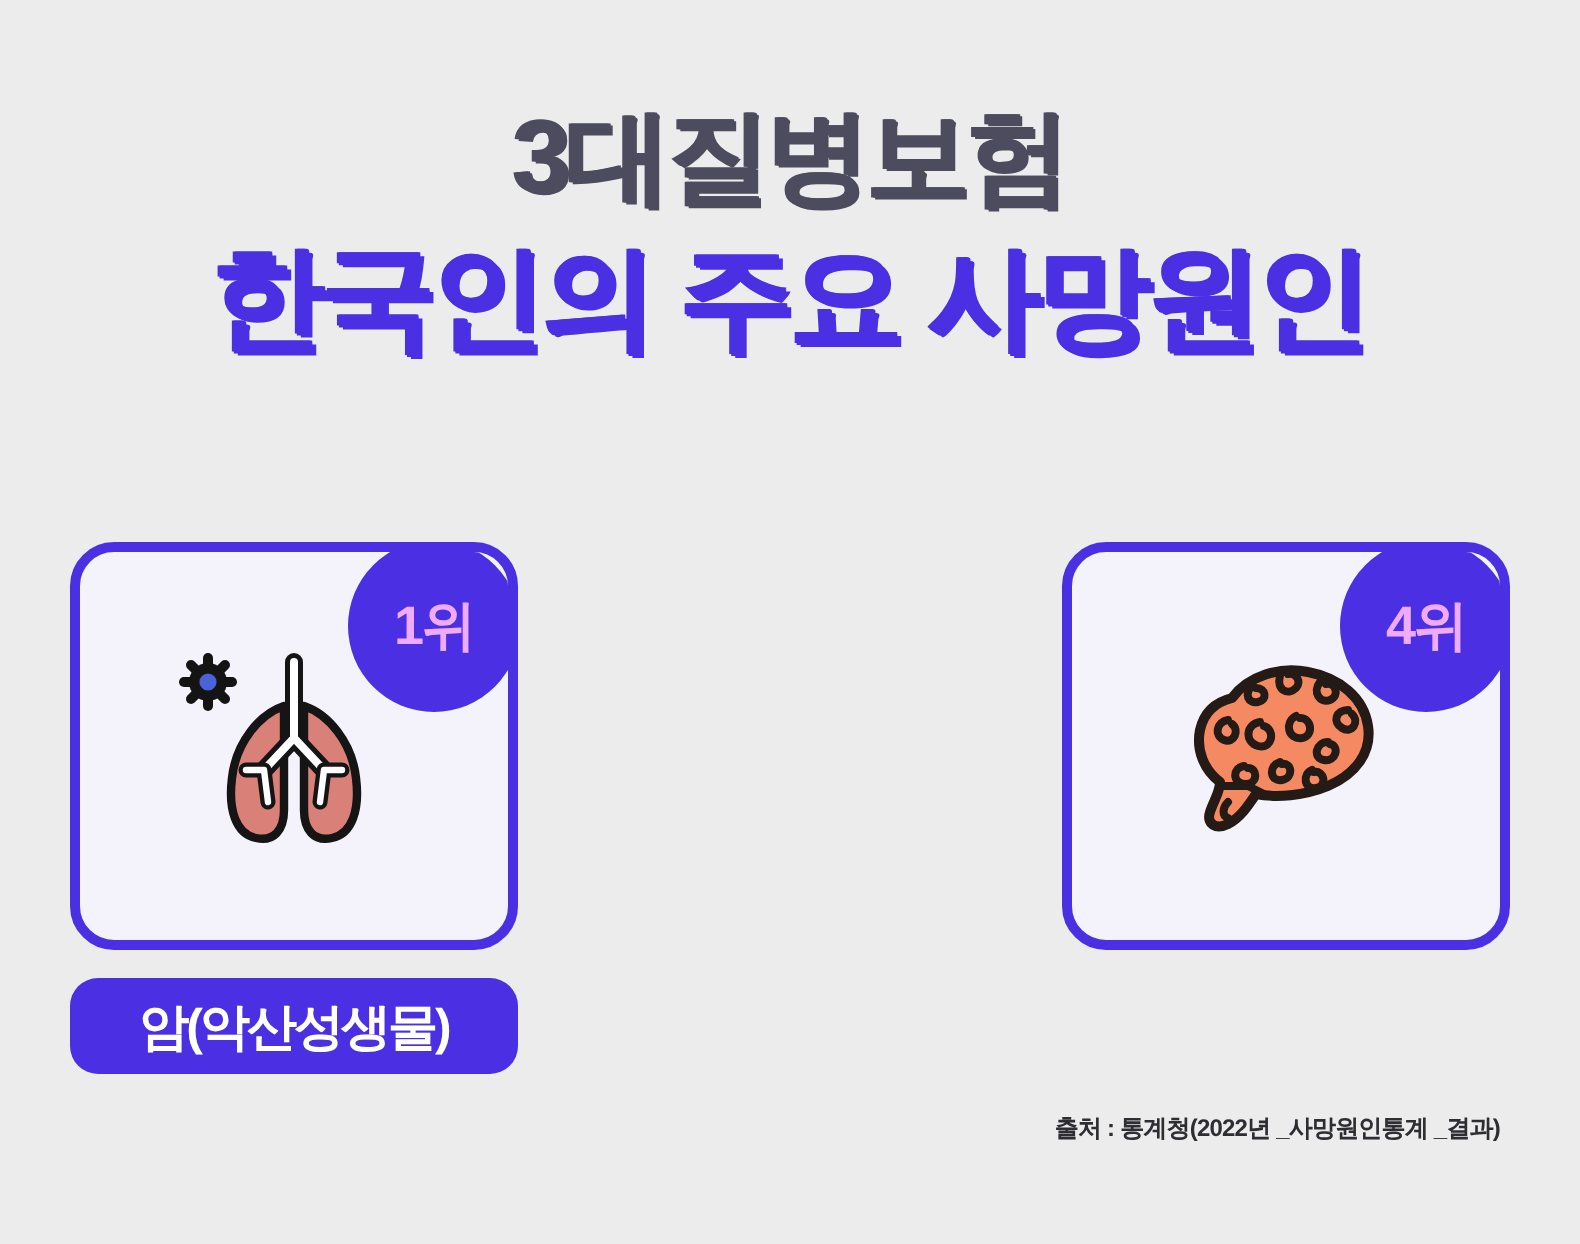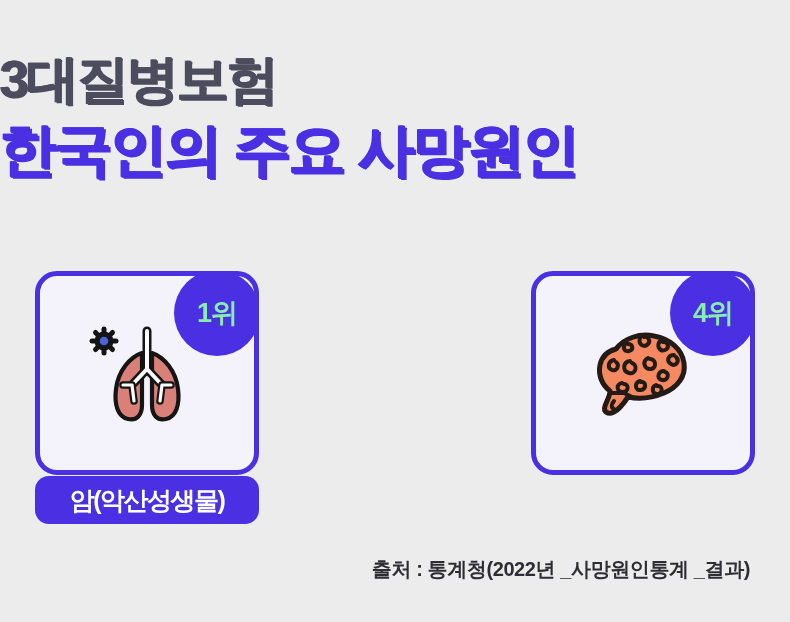--- a/index.html
+++ b/index.html
@@ -21,20 +21,21 @@
     height: 622px;
     box-sizing: border-box;
   }
 
   
   .heading-block {
     position: absolute;
     top: 52px;
     left: 0;
     width: 790px;
+    text-align: center;
   }
   .title-main {
     font-size: 52px;
     font-weight: 900;
     letter-spacing: -2px;
     color: #4c4c5e;
     line-height: 1.04;
     margin: 0;
     text-shadow: 1px 1px 0 #4c4c5e, -1px 0 0 #4c4c5e;
   }
@@ -77,21 +78,21 @@
     justify-content: center;
   }
   .rank-badge {
     position: absolute;
     top: -6px;
     right: -6px;
     width: 86px;
     height: 86px;
     border-radius: 50%;
     background: #4a2fe3;
-    color: #86efac;
+    color: #f0abfc;
     display: flex;
     align-items: center;
     justify-content: center;
     font-size: 27px;
     font-weight: 900;
     letter-spacing: -1px;
     z-index: 3;
   }
   .icon-wrap {
     width: 130px;
@@ -100,41 +101,41 @@
     align-items: center;
     justify-content: center;
   }
   .icon-wrap svg {
     width: 100%;
     height: 100%;
     display: block;
   }
 
   .label-pill {
-    margin-top: 1px;
+    margin-top: 14px;
     width: 224px;
     height: 48px;
     box-sizing: border-box;
     background: #4a2fe3;
     border-radius: 14px;
     color: #ffffff;
     font-size: 25px;
     font-weight: 900;
     letter-spacing: -1.5px;
     display: flex;
     align-items: center;
     justify-content: center;
   }
 
   
   .source-note {
     position: absolute;
     right: 40px;
     top: 556px;
-    font-size: 20px;
+    font-size: 12px;
     font-weight: 700;
     color: #2d2d33;
     letter-spacing: -0.4px;
     white-space: nowrap;
   }
 </style>
 </head>
 <body>
 
 <div class="infographic">

